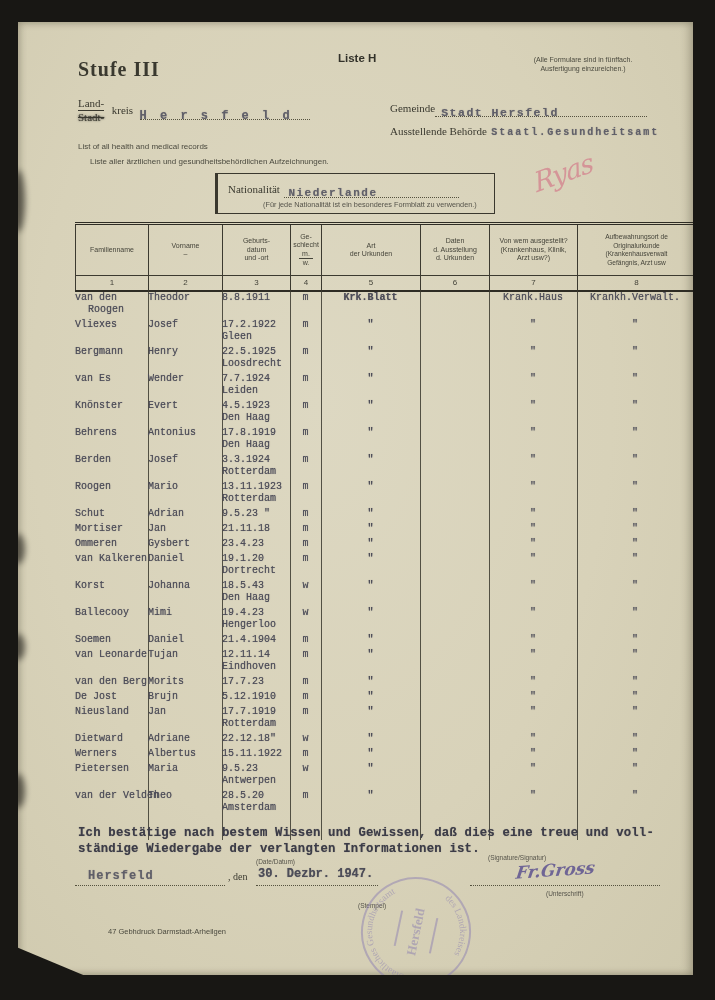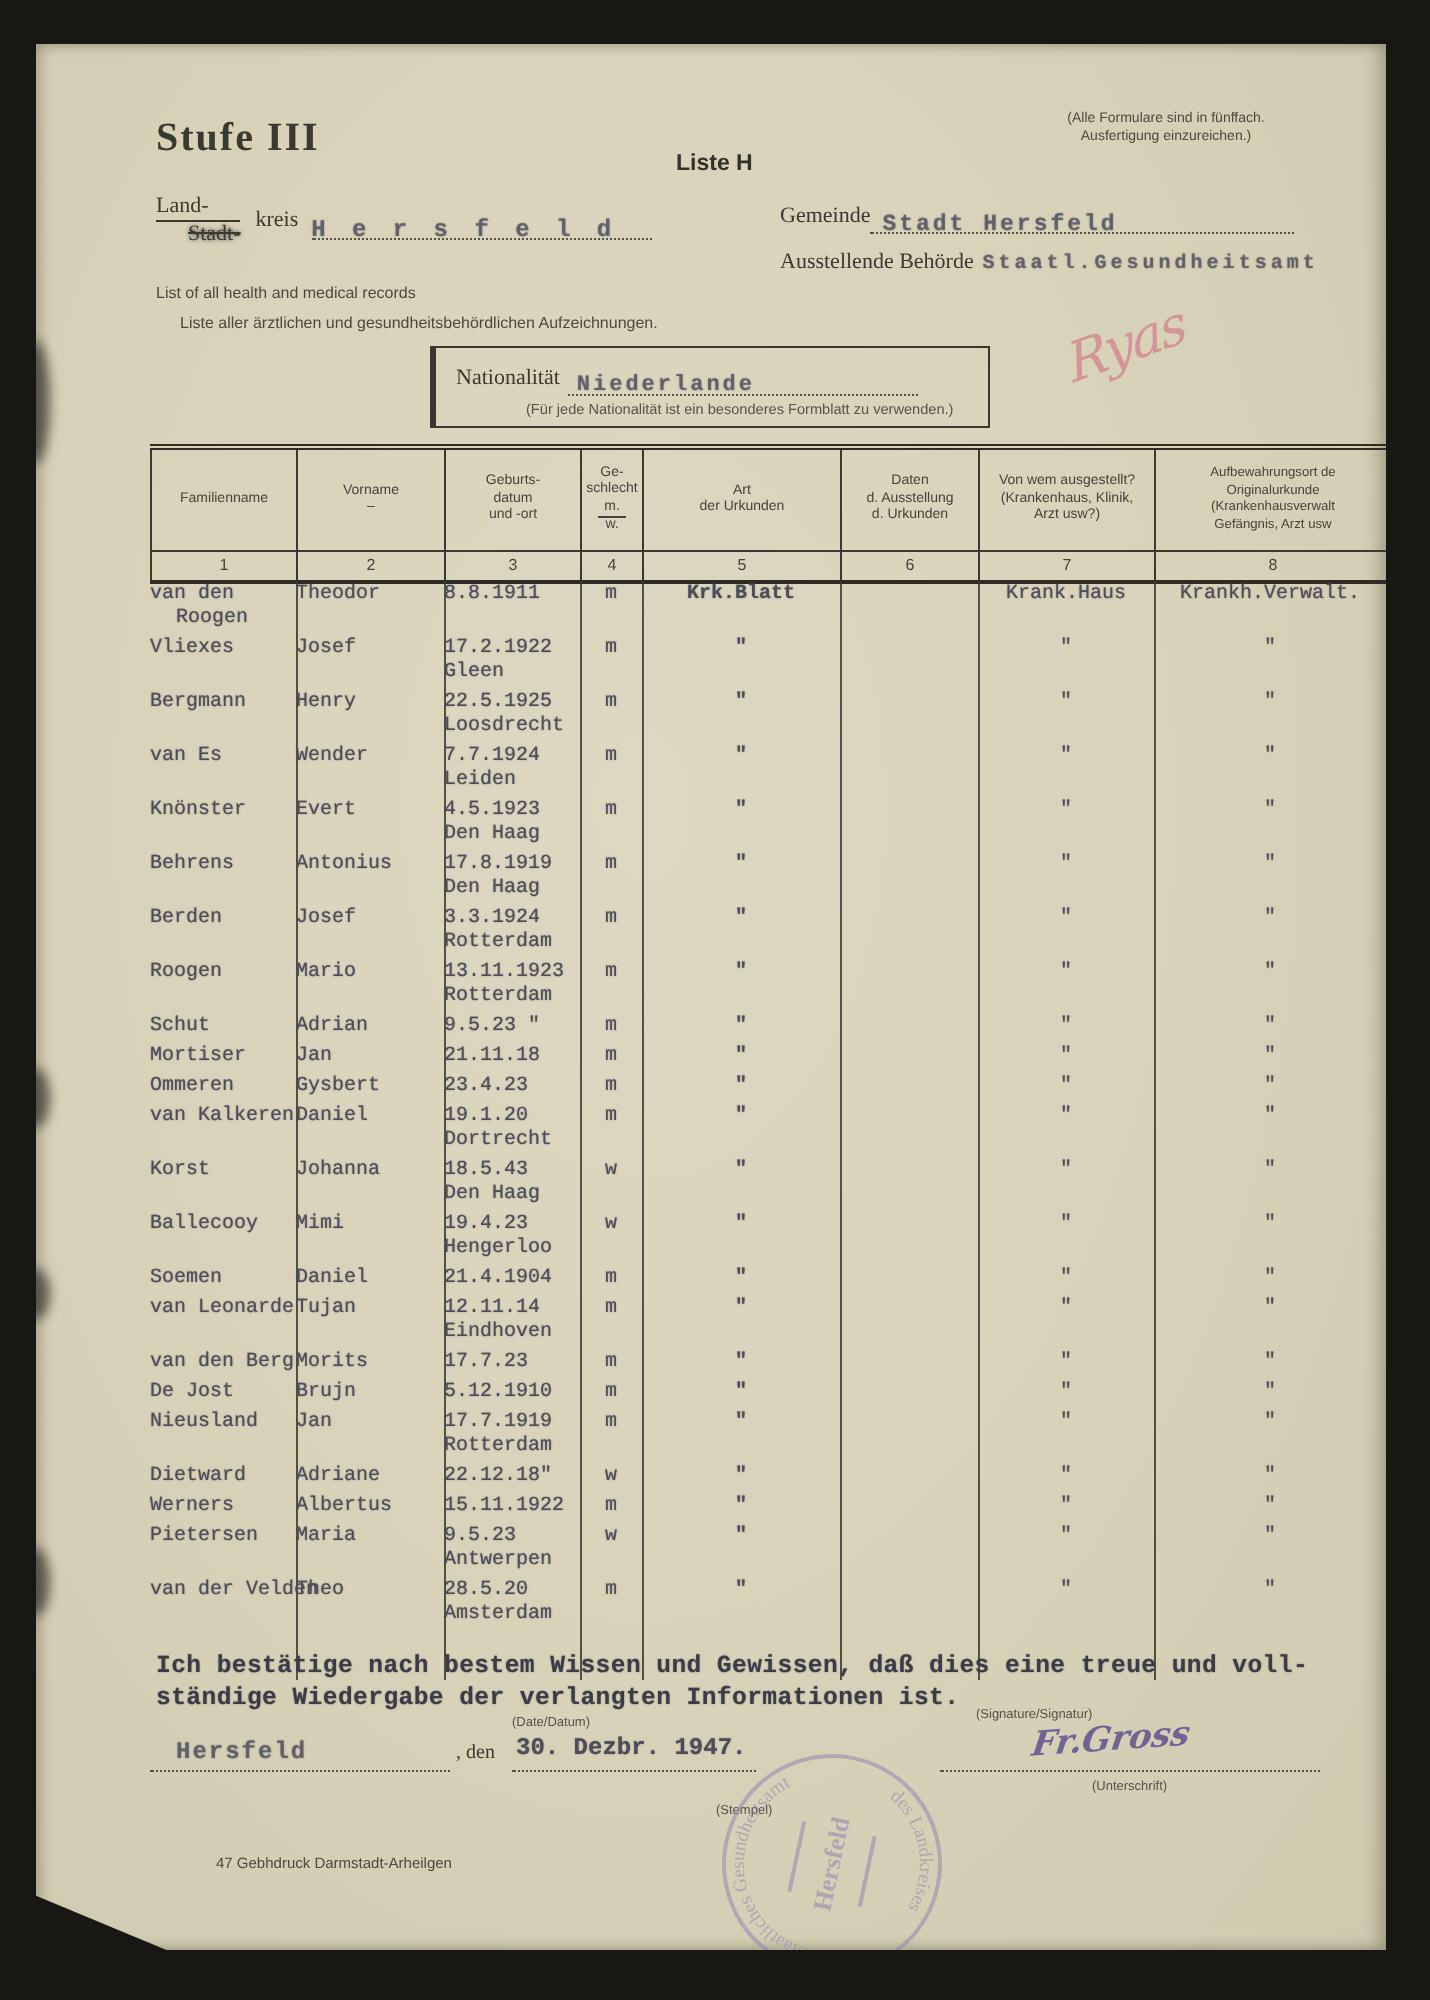--- a/index.html
+++ b/index.html
@@ -59,30 +59,30 @@
           color:#5e5390;opacity:.85;transform:rotate(-4deg) skewX(-12deg);letter-spacing:0px;}
   .stamp{opacity:.52;transform:rotate(-78deg);}
 </style>
 </head>
 <body>
 
 <div class="stage">
   <div class="paper">
 
     <div class="abs serif title" style="left:60px;top:36px;">Stufe III</div>
-    <div class="abs liste" style="left:320px;top:54px;">Liste H</div>
+    <div class="abs liste" style="left:320px;top:30px;">Liste H</div>
     <div class="abs note" style="left:470px;top:33px;width:190px;">
       <span>(Alle Formulare sind in fünffach.</span><br>
       <span>Ausfertigung einzureichen.)</span>
     </div>
 
     <div class="abs" style="left:60px;top:75px;">
       <span style="display:inline-block;vertical-align:middle;">
         <span class="serif fieldlabel" style="display:block;border-bottom:1px solid #3a392f;padding-bottom:1px;">Land-</span>
-        <span class="serif fieldlabel" style="display:block;text-decoration:line-through;text-shadow:0 0 2px rgba(60,60,60,.8);margin-left:16px;">Stadt-</span>
+        <span class="serif fieldlabel" style="display:block;text-decoration:line-through;text-shadow:0 0 2px rgba(60,60,60,.8);">Stadt-</span>
       </span>
       <span class="serif fieldlabel" style="display:inline-block;vertical-align:middle;margin-left:3px;">kreis</span>
       <span class="dotline" style="display:inline-block;vertical-align:middle;width:170px;margin-left:2px;">
         <span class="type faded" style="font-size:12px;font-weight:bold;letter-spacing:3px;position:relative;top:4px;">H e r s f e l d</span>
       </span>
     </div>
 
     <div class="abs" style="left:372px;top:76px;width:290px;">
       <span class="serif fieldlabel">Gemeinde</span><span class="dotline" style="display:inline-block;width:212px;"><span class="type faded" style="font-size:11.5px;font-weight:bold;letter-spacing:1.5px;position:relative;top:4px;left:6px;">Stadt Hersfeld</span></span>
     </div>

